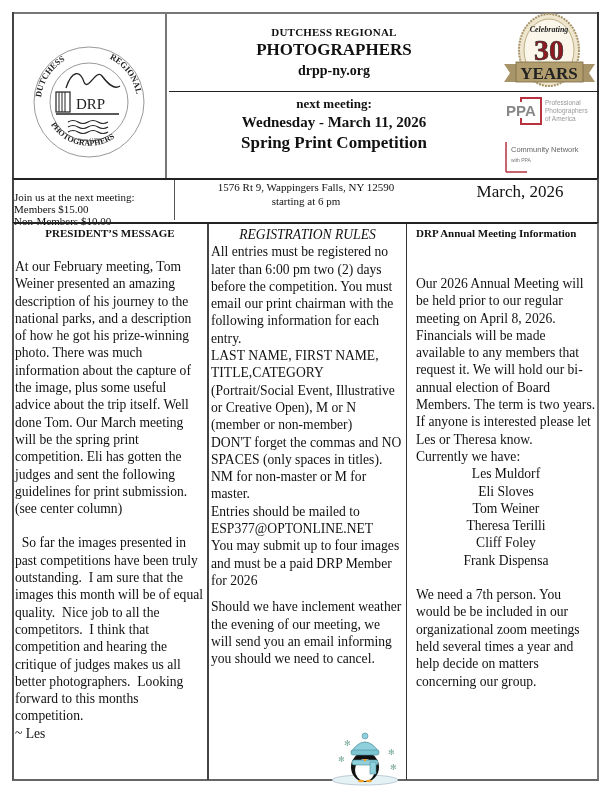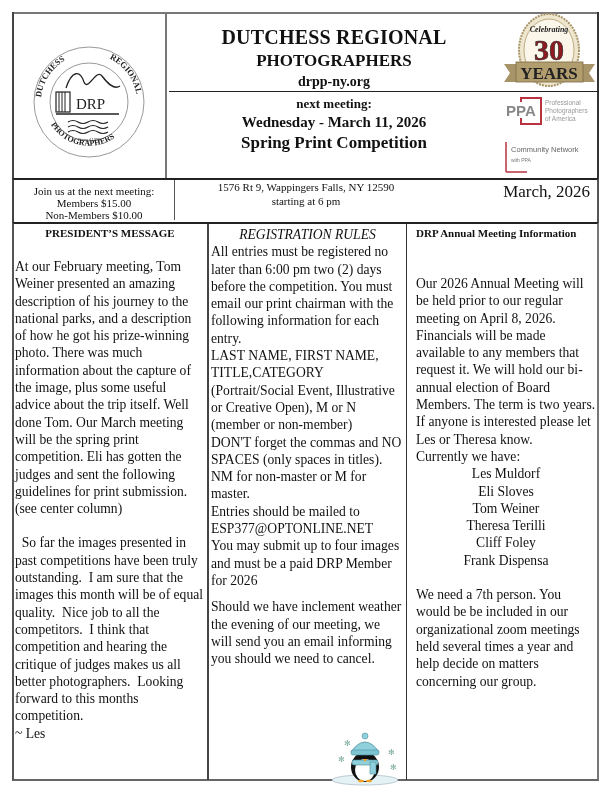--- a/index.html
+++ b/index.html
@@ -8,37 +8,37 @@
 
   .abs { position: absolute; }
 
   
   #header-frame { left: 12px; top: 12px; width: 587px; height: 166px;
     border-top: 2px solid #777; }
   #logo-box { left: 12px; top: 12px; width: 155px; height: 166px;
     border-left: 2px solid #444; border-right: 2px solid #777; box-sizing: border-box; }
   #right-vline { left: 597px; top: 12px; width: 2px; height: 166px; background:#333; }
   #title-block { left: 169px; top: 12px; width: 330px; height: 80px; text-align: center; }
-  #title-line1 { font-weight: bold; font-size: 20px; margin-top: 14px; letter-spacing: 0.2px; }
+  #title-line1 { font-weight: bold; font-size: 11px; margin-top: 14px; letter-spacing: 0.2px; }
   #title-line2 { font-weight: bold; font-size: 17px; margin-top: 2px; }
   #title-url { font-weight: bold; font-size: 14px; margin-top: 3px; }
   #mid-hline { left: 169px; top: 91px; width: 430px; height: 1px; background:#222; }
   #meeting-block { left: 169px; top: 92px; width: 330px; height: 80px; text-align: center; }
   #next-label { font-weight: bold; font-size: 13px; margin-top: 4px; }
   #next-date { font-weight: bold; font-size: 15px; margin-top: 2px; }
   #next-event { font-weight: bold; font-size: 17px; margin-top: 2px; }
 
   
   #info-row { left: 12px; top: 178px; width: 587px; height: 44px;
     border-top: 2px solid #222; border-left: 2px solid #444; border-right: 2px solid #555;
     box-sizing: border-box; }
-  #info-left { left: 14px; top: 185px; width: 160px; text-align: center; font-size: 11px; line-height: 12px; }
+  #info-left { left: 14px; top: 191px; width: 160px; text-align: left; font-size: 11px; line-height: 12px; }
   #info-divider { left: 174px; top: 180px; width: 1px; height: 40px; background:#555; }
   #info-center { left: 176px; top: 181px; width: 260px; text-align: center; font-size: 11px; line-height: 13.5px; }
-  #info-issue { left: 450px; top: 182px; width: 140px; text-align: right; font-size: 17px; }
+  #info-issue { left: 450px; top: 182px; width: 140px; text-align: center; font-size: 17px; }
 
   
   #columns-frame { left: 12px; top: 222px; width: 587px; height: 559px;
     border-top: 2px solid #222; border-left: 2px solid #555; border-right: 2px solid #777;
     border-bottom: 2px solid #666; box-sizing: border-box; }
   #col-div-1 { left: 207px; top: 224px; width: 2px; height: 556px; background: #444; }
   #col-div-2 { left: 406px; top: 224px; width: 1px; height: 556px; background: #333; }
 
   .col { position: absolute; top: 226px; font-size: 13.6px; line-height: 17.3px; }
   .col-head { font-weight: bold; font-size: 11px; text-align: center; line-height: 14px; margin-bottom: 18px; }

